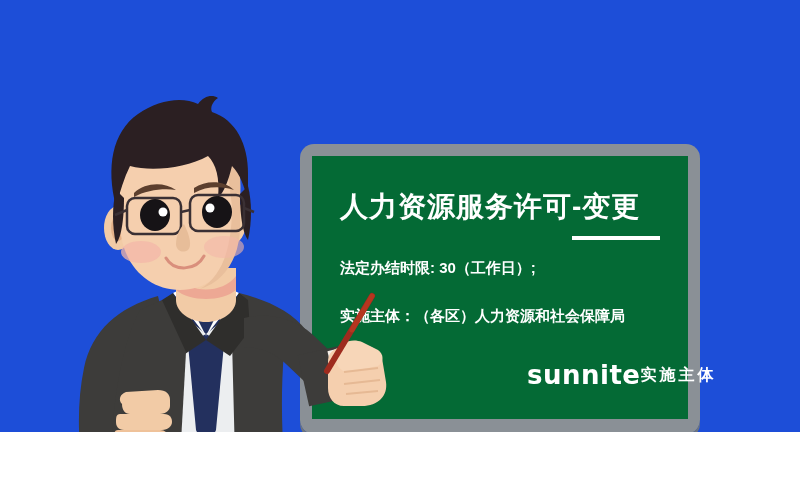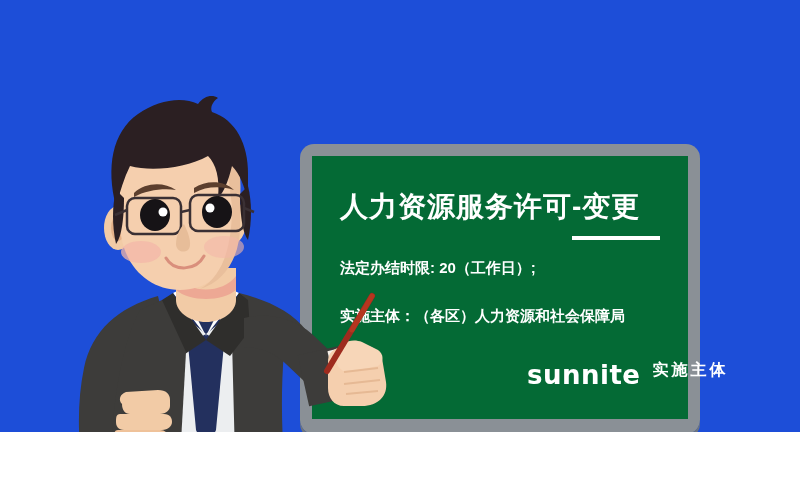--- a/index.html
+++ b/index.html
@@ -85,21 +85,21 @@
   }
   .board-line-1 { top: 260px; }
   .board-line-2 { top: 308px; }
 
   
   .logo-wrap {
     position: absolute;
     left: 527px;
     top: 362px;
     display: flex;
-    gap: 12px;
+    align-items: center;
   }
   .logo-mark {
     color: #ffffff;
     font-size: 26px;
     font-weight: bold;
     letter-spacing: 0.5px;
     font-family: "DejaVu Sans", sans-serif;
     line-height: 1;
   }
   .logo-cn {
@@ -126,21 +126,21 @@
 <div id="canvas">
 
   <div class="board-frame"></div>
   <div class="board-frame-shadow"></div>
   <div class="board-surface"></div>
 
   <div class="board-title">人力资源服务许可-变更</div>
 
   <div class="title-underline"></div>
 
-  <div class="board-line board-line-1">法定办结时限: 20（工作日）;</div>
+  <div class="board-line board-line-1">法定办结时限: 30（工作日）;</div>
 
   <div class="board-line board-line-2">实施主体：（各区）人力资源和社会保障局</div>
 
   <div class="logo-wrap">
     <span class="logo-mark">sunnite</span>
     <span class="logo-cn">实施主体</span>
   </div>
 
   <svg class="character" viewBox="0 0 800 496" xmlns="http://www.w3.org/2000/svg">
 

